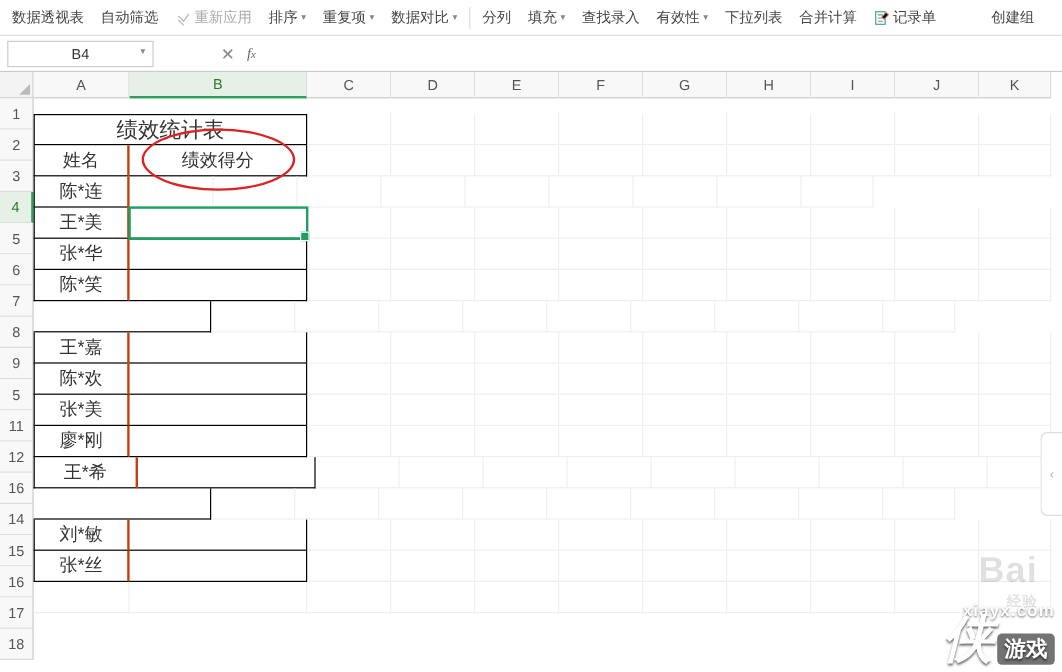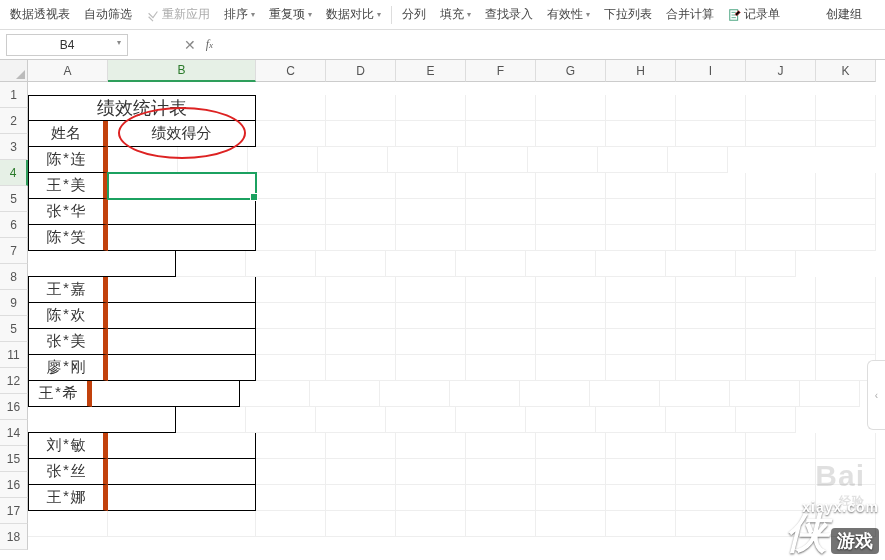--- a/index.html
+++ b/index.html
@@ -119,27 +119,27 @@
     display:flex; align-items:center; justify-content:center;
     font-size: 14px;
     position: relative;
   }
   
   .tborder-l { border-left: 1.6px solid #000 !important; }
   .tborder-r { border-right: 1.6px solid #000 !important; }
   .tborder-t { border-top: 1.6px solid #000 !important; }
   .tborder-b { border-bottom: 1.6px solid #000 !important; }
   .thin-b { border-bottom: 1px solid #000; }
-  .thin-r { border-right: 5px solid #c2410c; }
+  .thin-r { border-right: 2px solid #c2410c; }
   .title-cell {
     font-size: 18px;
     font-family: "SimSun","Songti SC",serif;
   }
   .hdr-cell { font-size: 15px; font-family: "SimSun","Songti SC",serif;}
-  .data-cell { font-size: 15px; font-family: Liberation Mono, monospace; justify-content:center;}
+  .data-cell { font-size: 15px; font-family: Liberation Sans, sans-serif; justify-content:center;}
   .name-cell { justify-content:center; }
 
   
   .active-cell {
     outline: 2px solid #1ba160;
     outline-offset: -1px;
     z-index: 5;
   }
   .active-cell::after{
     content:""; position:absolute; right:-3px; bottom:-3px;
@@ -426,21 +426,21 @@
         <div class="cell" style="width: 70px;"></div>
         <div class="cell" style="width: 70px;"></div>
         <div class="cell" style="width: 70px;"></div>
         <div class="cell" style="width: 70px;"></div>
         <div class="cell" style="width: 70px;"></div>
         <div class="cell" style="width: 70px;"></div>
         <div class="cell" style="width: 70px;"></div>
         <div class="cell" style="width: 60px;"></div>
       </div>
       <div class="row">
-        <div class="cell data-cell name-cell tborder-l thin-r thin-b" style="width: 64px;">王*希</div>
+        <div class="cell data-cell name-cell tborder-l thin-r thin-b" style="width: 87px;">王*希</div>
         <div class="cell data-cell tborder-r thin-b" style="width: 148px;"></div>
         <div class="cell" style="width: 70px;"></div>
         <div class="cell" style="width: 70px;"></div>
         <div class="cell" style="width: 70px;"></div>
         <div class="cell" style="width: 70px;"></div>
         <div class="cell" style="width: 70px;"></div>
         <div class="cell" style="width: 70px;"></div>
         <div class="cell" style="width: 70px;"></div>
         <div class="cell" style="width: 70px;"></div>
         <div class="cell" style="width: 60px;"></div>
@@ -466,33 +466,20 @@
         <div class="cell" style="width: 70px;"></div>
         <div class="cell" style="width: 70px;"></div>
         <div class="cell" style="width: 70px;"></div>
         <div class="cell" style="width: 70px;"></div>
         <div class="cell" style="width: 70px;"></div>
         <div class="cell" style="width: 60px;"></div>
       </div>
       <div class="row">
         <div class="cell data-cell name-cell tborder-l thin-r thin-b" style="width: 80px;">张*丝</div>
         <div class="cell data-cell tborder-r thin-b" style="width: 148px;"></div>
-        <div class="cell" style="width: 70px;"></div>
-        <div class="cell" style="width: 70px;"></div>
-        <div class="cell" style="width: 70px;"></div>
-        <div class="cell" style="width: 70px;"></div>
-        <div class="cell" style="width: 70px;"></div>
-        <div class="cell" style="width: 70px;"></div>
-        <div class="cell" style="width: 70px;"></div>
-        <div class="cell" style="width: 70px;"></div>
-        <div class="cell" style="width: 60px;"></div>
-      </div>
-      <div class="row">
-        <div class="cell data-cell name-cell tborder-l thin-r tborder-b" style="width: 80px;">王*娜</div>
-        <div class="cell data-cell tborder-r tborder-b" style="width: 148px;"></div>
         <div class="cell" style="width: 70px;"></div>
         <div class="cell" style="width: 70px;"></div>
         <div class="cell" style="width: 70px;"></div>
         <div class="cell" style="width: 70px;"></div>
         <div class="cell" style="width: 70px;"></div>
         <div class="cell" style="width: 70px;"></div>
         <div class="cell" style="width: 70px;"></div>
         <div class="cell" style="width: 70px;"></div>
         <div class="cell" style="width: 60px;"></div>
       </div>

